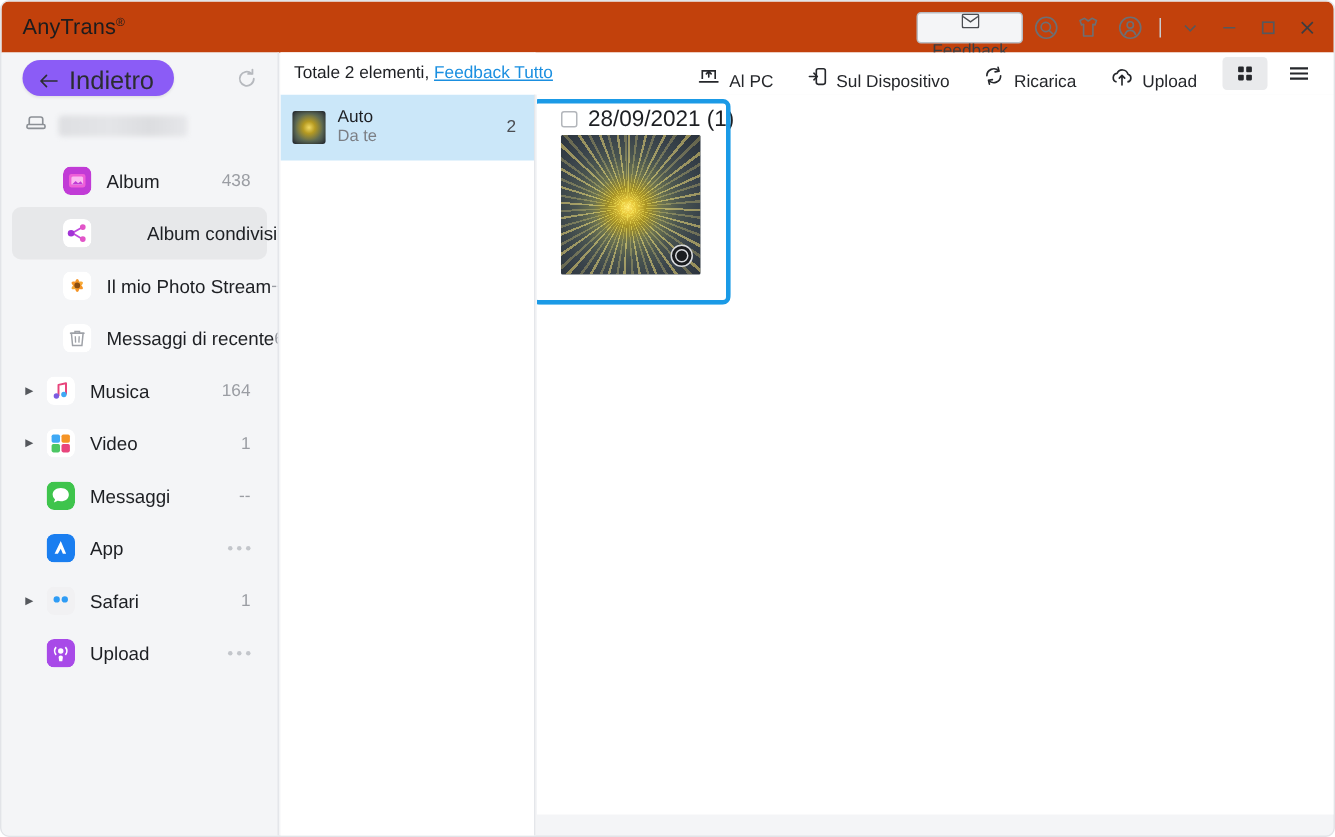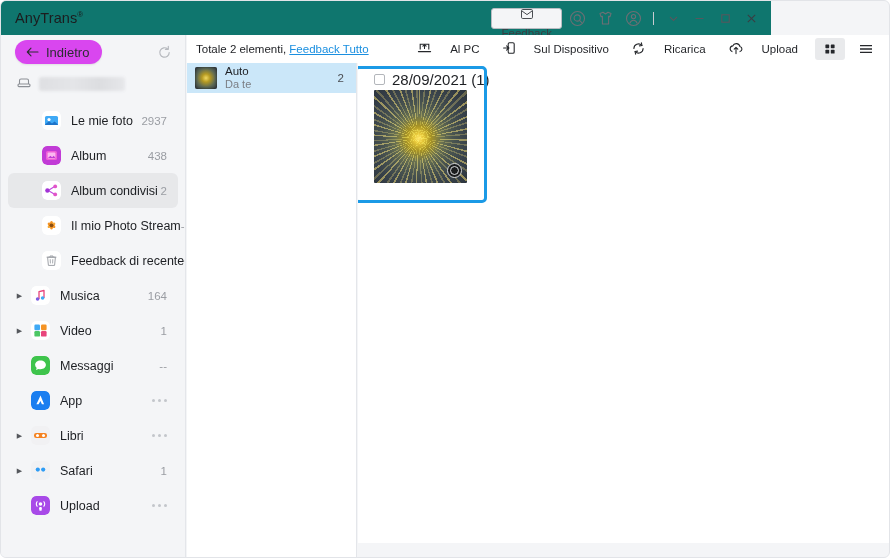--- a/index.html
+++ b/index.html
@@ -14,22 +14,22 @@
     width:890px; height:558px;
     position:relative;
     background:#f4f5f7;
     border:1px solid #e2e4e8;
     border-radius:6px;
     overflow:hidden;
   }
 
   
   .titlebar {
-    position:absolute; left:0; top:0; width:770px; height:34px;
-    background:#0f766e;
+    position:absolute; left:0; top:0; width:890px; height:34px;
+    background:#c2410c;
     display:flex; align-items:center;
   }
   .app-title {
     margin-left:14px;
     font-size:14.5px; color:#1c1c1e; letter-spacing:.1px;
   }
   .app-title sup { font-size:8px; vertical-align:super; }
   .tb-right {
     margin-left:auto; display:flex; align-items:center; height:34px;
     padding-right:8px; gap:2px;
@@ -62,25 +62,25 @@
     position:absolute; left:0; top:34px; width:185px; height:524px;
     background:#f4f5f7;
     border-right:1px solid #e4e6ea;
     overflow:hidden;
   }
   .side-top {
     height:34px; display:flex; align-items:center;
     padding:0 10px 0 14px;
   }
   .back-btn {
-    display:flex; align-items:center; gap:7px;
+    display:flex; align-items:flex-end; gap:7px;
     height:24px; padding:0 13px 0 11px;
-    background:#d946ef; border-radius:12px;
+    background:#8b5cf6; border-radius:12px;
     box-shadow:0 1px 2px rgba(0,0,0,.09);
-    font-size:13px; color:#2b2d31; cursor:pointer;
+    font-size:17px; color:#2b2d31; cursor:pointer;
   }
   .refresh-btn {
     margin-left:auto; width:22px; height:22px;
     display:flex; align-items:center; justify-content:center;
     cursor:pointer;
   }
   .device-row {
     display:flex; align-items:center; gap:8px;
     height:26px; padding-left:16px; margin-top:2px;
   }
@@ -91,21 +91,21 @@
   }
   .nav { margin-top:6px; }
   .nav-row {
     position:relative;
     display:flex; align-items:center;
     height:35px; margin:0 7px;
     border-radius:6px;
     cursor:pointer;
     font-size:12.5px; color:#1d1f23;
   }
-  .nav-row.selected { background:#e7e8ea; }
+  .nav-row.selected { background:#e7e8ea;gap:27px; }
   .arrow {
     position:absolute; left:7px; top:50%; transform:translateY(-50%);
     width:9px; height:9px;
     display:flex; align-items:center; justify-content:center;
     font-size:7px; color:#55585d;
   }
   .nav-icon {
     width:19px; height:19px; border-radius:5px;
     flex:none;
     display:flex; align-items:center; justify-content:center;
@@ -123,21 +123,21 @@
 
   
   .midcol {
     position:absolute; left:186px; top:34px; width:170px; height:524px;
     background:#ffffff;
     border-right:1px solid #e4e6ea;
     overflow:hidden;
   }
   .album-row {
     display:flex; align-items:center;
-    height:30px; padding:0 8px 0 8px;
+    height:44px; padding:0 8px 0 8px;
     cursor:pointer;
   }
   .album-row.selected { background:#cbe7f9; }
   .album-thumb {
     width:22px; height:22px; flex:none; border-radius:2px;
     background:
       radial-gradient(circle at 50% 50%, #f0d860 0%, #b59a22 26%, #5d6a55 60%, #2e3440 100%);
     box-shadow:inset 0 0 3px rgba(0,0,0,.5);
   }
   .album-texts { margin-left:8px; line-height:1.15; flex:1; overflow:hidden; }
@@ -155,21 +155,21 @@
   .total-text {
     margin-left:9px; font-size:11.5px; color:#1d1f23; white-space:nowrap;
   }
   .select-all {
     color:#1a8fe0; text-decoration:underline; cursor:pointer;
   }
   .ch-tools {
     margin-left:auto; display:flex; align-items:center; gap:0; padding-right:10px;
   }
   .ch-btn {
-    display:flex; align-items:center; gap:18px;
+    display:flex; align-items:flex-end; gap:6px;
     height:24px; padding:0 11px;
     font-size:11.5px; color:#25272b; cursor:pointer;
   }
   .view-btn {
     width:30px; height:22px; margin-left:6px;
     display:flex; align-items:center; justify-content:center;
     border-radius:3px; cursor:pointer;
   }
   .view-btn.active { background:#e9eaec; }
 
@@ -340,32 +340,20 @@
             <path d="M2.5 7V3.5A1.5 1.5 0 0 1 4 2h6a1.5 1.5 0 0 1 1.5 1.5V7" fill="none" stroke="#8c9096" stroke-width="1.1"></path>
             <rect x="1" y="7" width="12" height="2.6" rx="1" fill="none" stroke="#8c9096" stroke-width="1.1"></rect>
           </svg>
       </span>
       <span class="device-blur"></span>
     </div>
 
     <div class="nav">
 
 
-      <div class="nav-row lvl1">
-        <span class="nav-icon">
-          <svg width="19" height="19" viewBox="0 0 19 19">
-              <rect width="19" height="19" rx="5" fill="#fff"></rect>
-              <rect x="3" y="5" width="13" height="9" rx="1.6" fill="#3fa9f5"></rect>
-              <circle cx="7" cy="8.6" r="1.6" fill="#fff"></circle>
-              <path d="M3 13.5l4-3.3 3 2.3 2.6-2 3.4 3V14H3z" fill="#1e74c9"></path>
-            </svg>
-        </span>
-        <span class="nav-label">Le mie foto</span>
-        <span class="nav-count">2937</span>
-      </div>
 
       <div class="nav-row lvl1">
         <span class="nav-icon">
           <svg width="19" height="19" viewBox="0 0 19 19">
               <rect width="19" height="19" rx="5" fill="#c13bd6"></rect>
               <rect x="4" y="5" width="11" height="9" rx="1.6" fill="#ef5fd8"></rect>
               <rect x="5.6" y="6.6" width="7.8" height="5.8" rx="1" fill="#fbb8f0"></rect>
               <path d="M6 12l2.4-2.3 1.7 1.5 1.7-1.4 1.6 2.2z" fill="#c13bd6"></path>
             </svg>
         </span>
@@ -408,21 +396,21 @@
         <span class="nav-icon">
           <svg width="19" height="19" viewBox="0 0 19 19">
               <rect width="19" height="19" rx="5" fill="#fff"></rect>
               <path d="M5.6 6.2h7.8l-.8 8.2H6.4z" fill="none" stroke="#9ea1a7" stroke-width="1"></path>
               <line x1="4.6" y1="6.2" x2="14.4" y2="6.2" stroke="#9ea1a7" stroke-width="1"></line>
               <path d="M8 6.2V5h3v1.2" fill="none" stroke="#9ea1a7" stroke-width="1"></path>
               <line x1="8.2" y1="8.2" x2="8.4" y2="12.4" stroke="#9ea1a7" stroke-width=".9"></line>
               <line x1="10.8" y1="8.2" x2="10.6" y2="12.4" stroke="#9ea1a7" stroke-width=".9"></line>
             </svg>
         </span>
-        <span class="nav-label">Feedback di recente</span>
+        <span class="nav-label">Messaggi di recente</span>
         <span class="nav-count">61</span>
       </div>
 
       <div class="nav-row lvl0">
         <span class="arrow">▶</span>
         <span class="nav-icon">
           <svg width="19" height="19" viewBox="0 0 19 19">
               <rect width="19" height="19" rx="5" fill="#fff"></rect>
               <path d="M8 13V5.6l5-1.1V12" fill="none" stroke="#e8457c" stroke-width="1.3" stroke-linejoin="round"></path>
               <circle cx="6.6" cy="13" r="1.8" fill="#7b5ce0"></circle>
@@ -467,37 +455,20 @@
             </svg>
         </span>
         <span class="nav-label">App</span>
         <span class="dots">
             <i></i>
             <i></i>
             <i></i>
           </span>
       </div>
 
-      <div class="nav-row lvl0">
-        <span class="arrow">▶</span>
-        <span class="nav-icon">
-          <svg width="19" height="19" viewBox="0 0 19 19">
-              <rect width="19" height="19" rx="5" fill="#f1f1f3"></rect>
-              <rect x="3" y="7" width="13" height="5" rx="2.2" fill="#f58220"></rect>
-              <circle cx="6.5" cy="9.5" r="1.5" fill="#fff"></circle>
-              <circle cx="12.5" cy="9.5" r="1.5" fill="#fff"></circle>
-            </svg>
-        </span>
-        <span class="nav-label">Libri</span>
-        <span class="dots">
-            <i></i>
-            <i></i>
-            <i></i>
-          </span>
-      </div>
 
       <div class="nav-row lvl0">
         <span class="arrow">▶</span>
         <span class="nav-icon">
           <svg width="19" height="19" viewBox="0 0 19 19">
               <rect width="19" height="19" rx="5" fill="#f1f1f3"></rect>
               <circle cx="6.8" cy="8.6" r="2.1" fill="#2e9cf5"></circle>
               <circle cx="12.2" cy="8.6" r="2.1" fill="#2e9cf5"></circle>
             </svg>
         </span>

